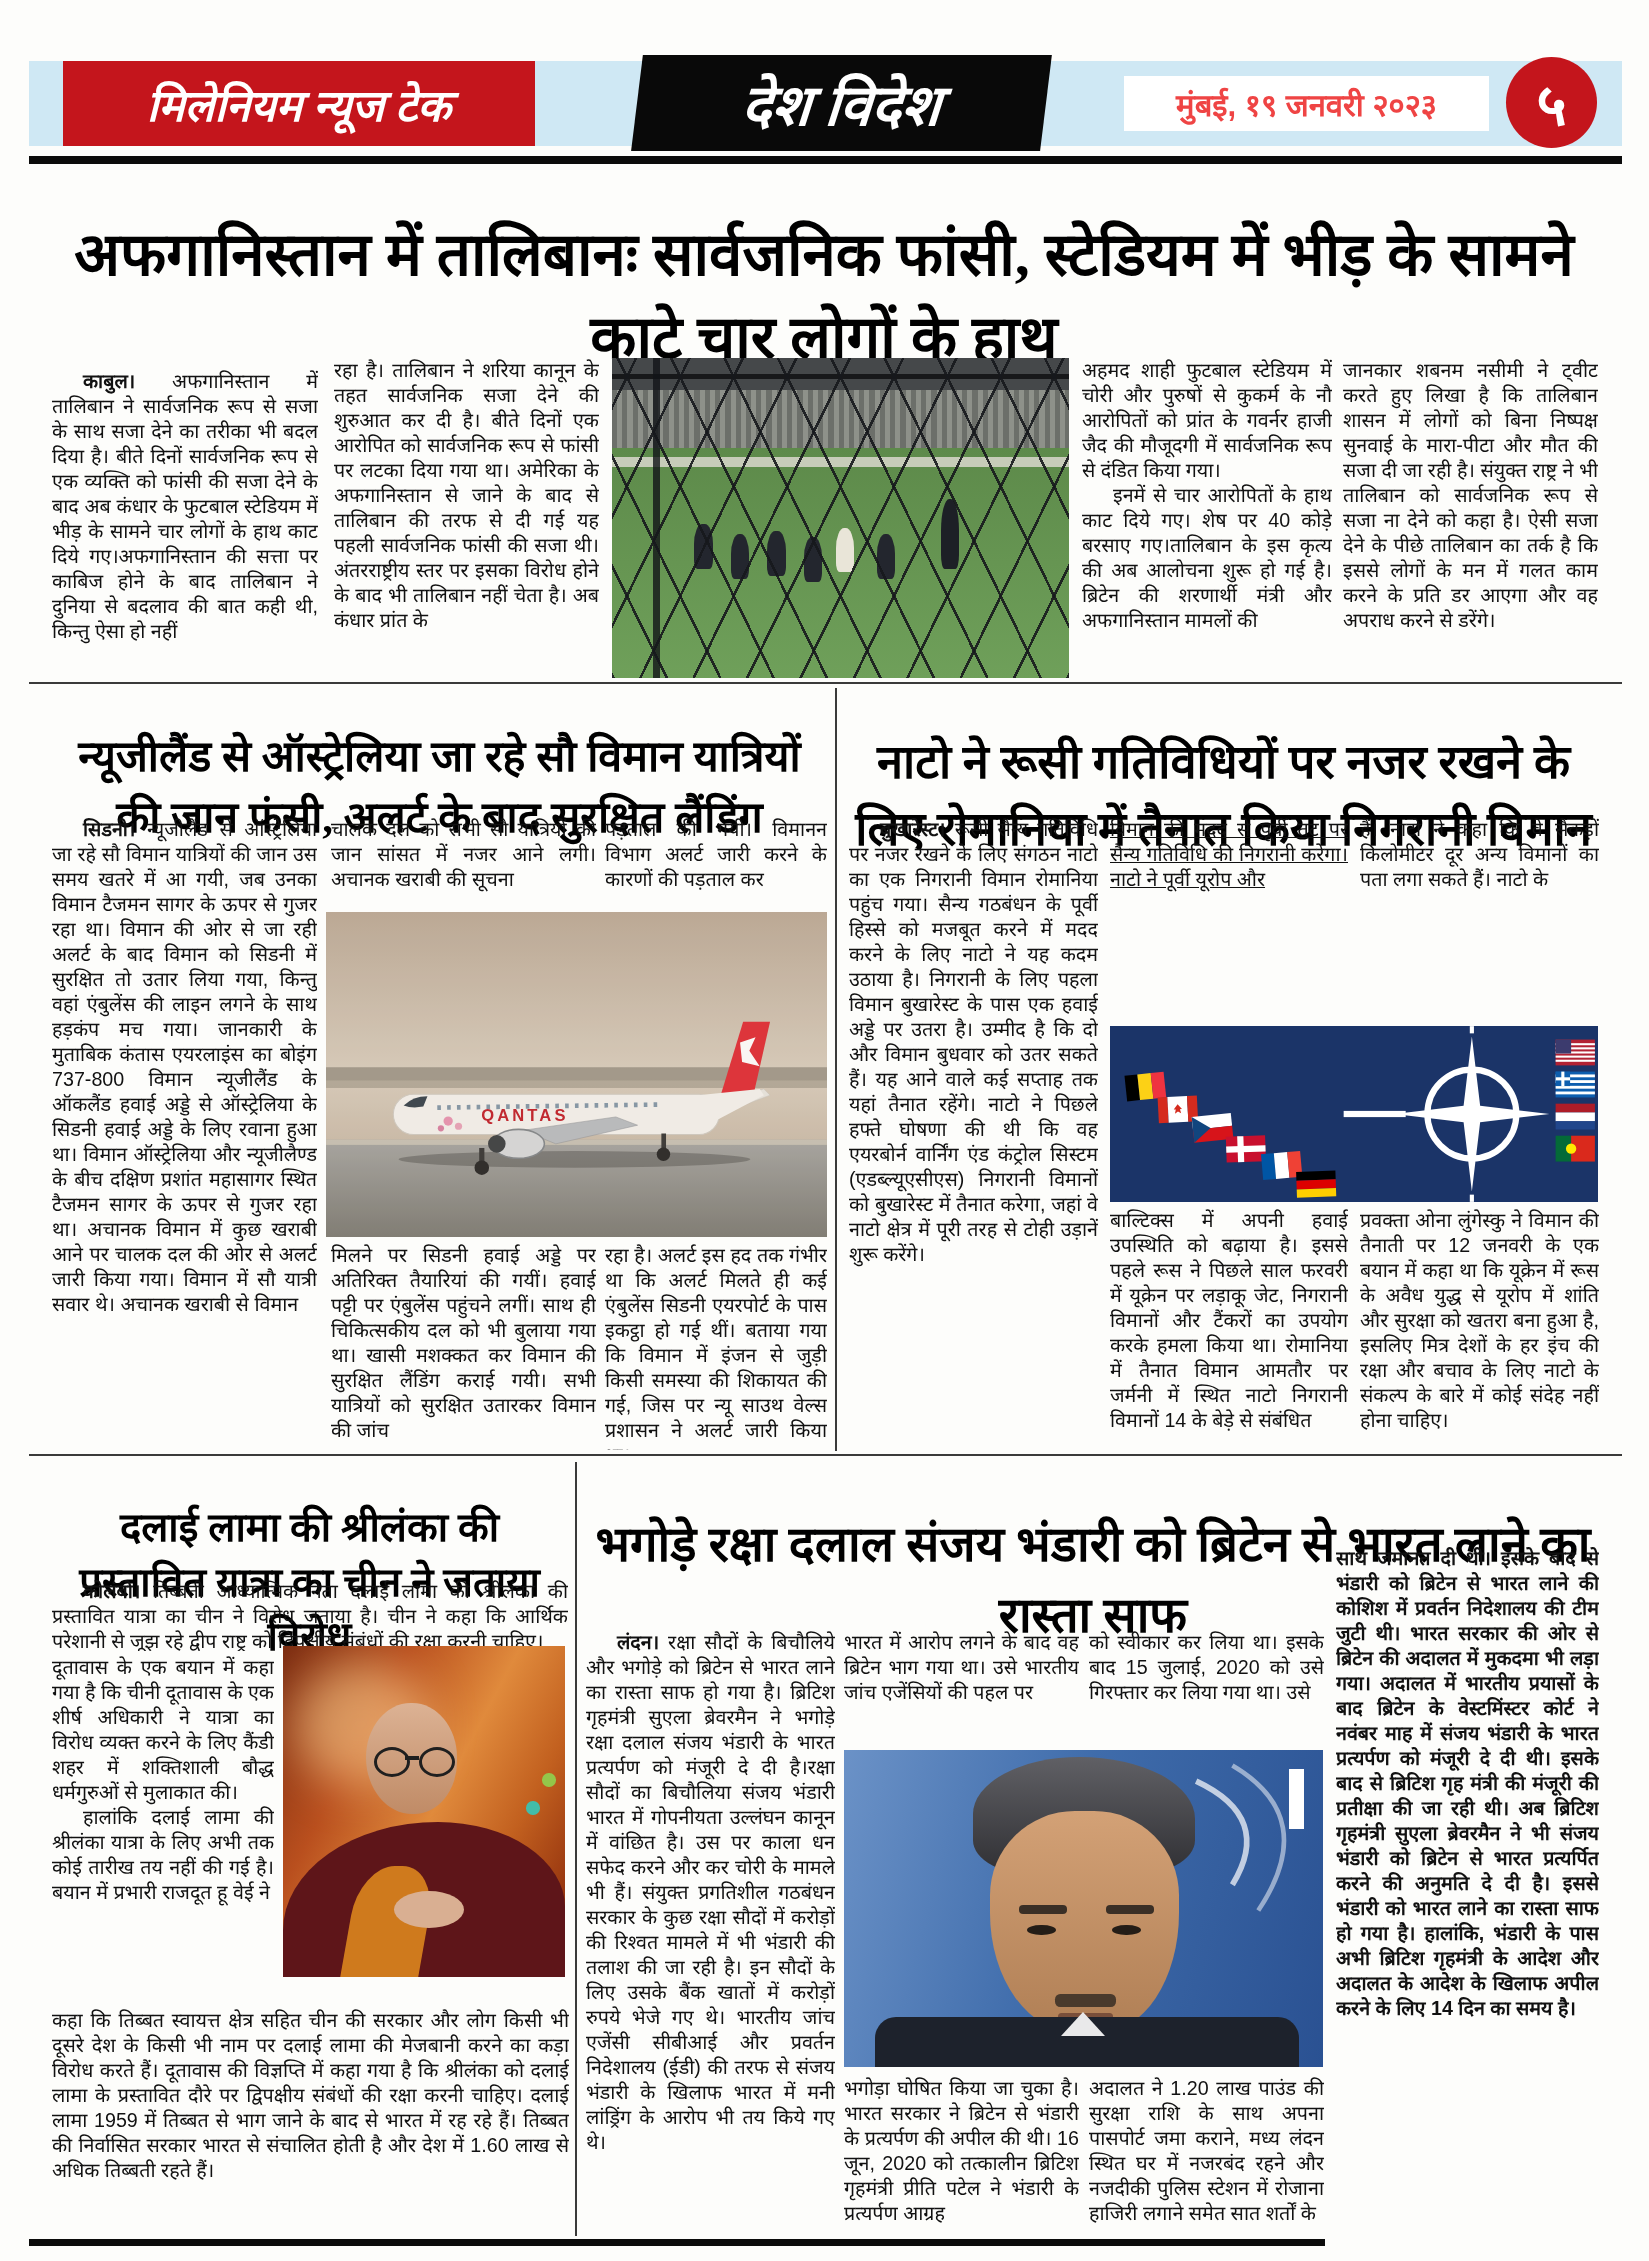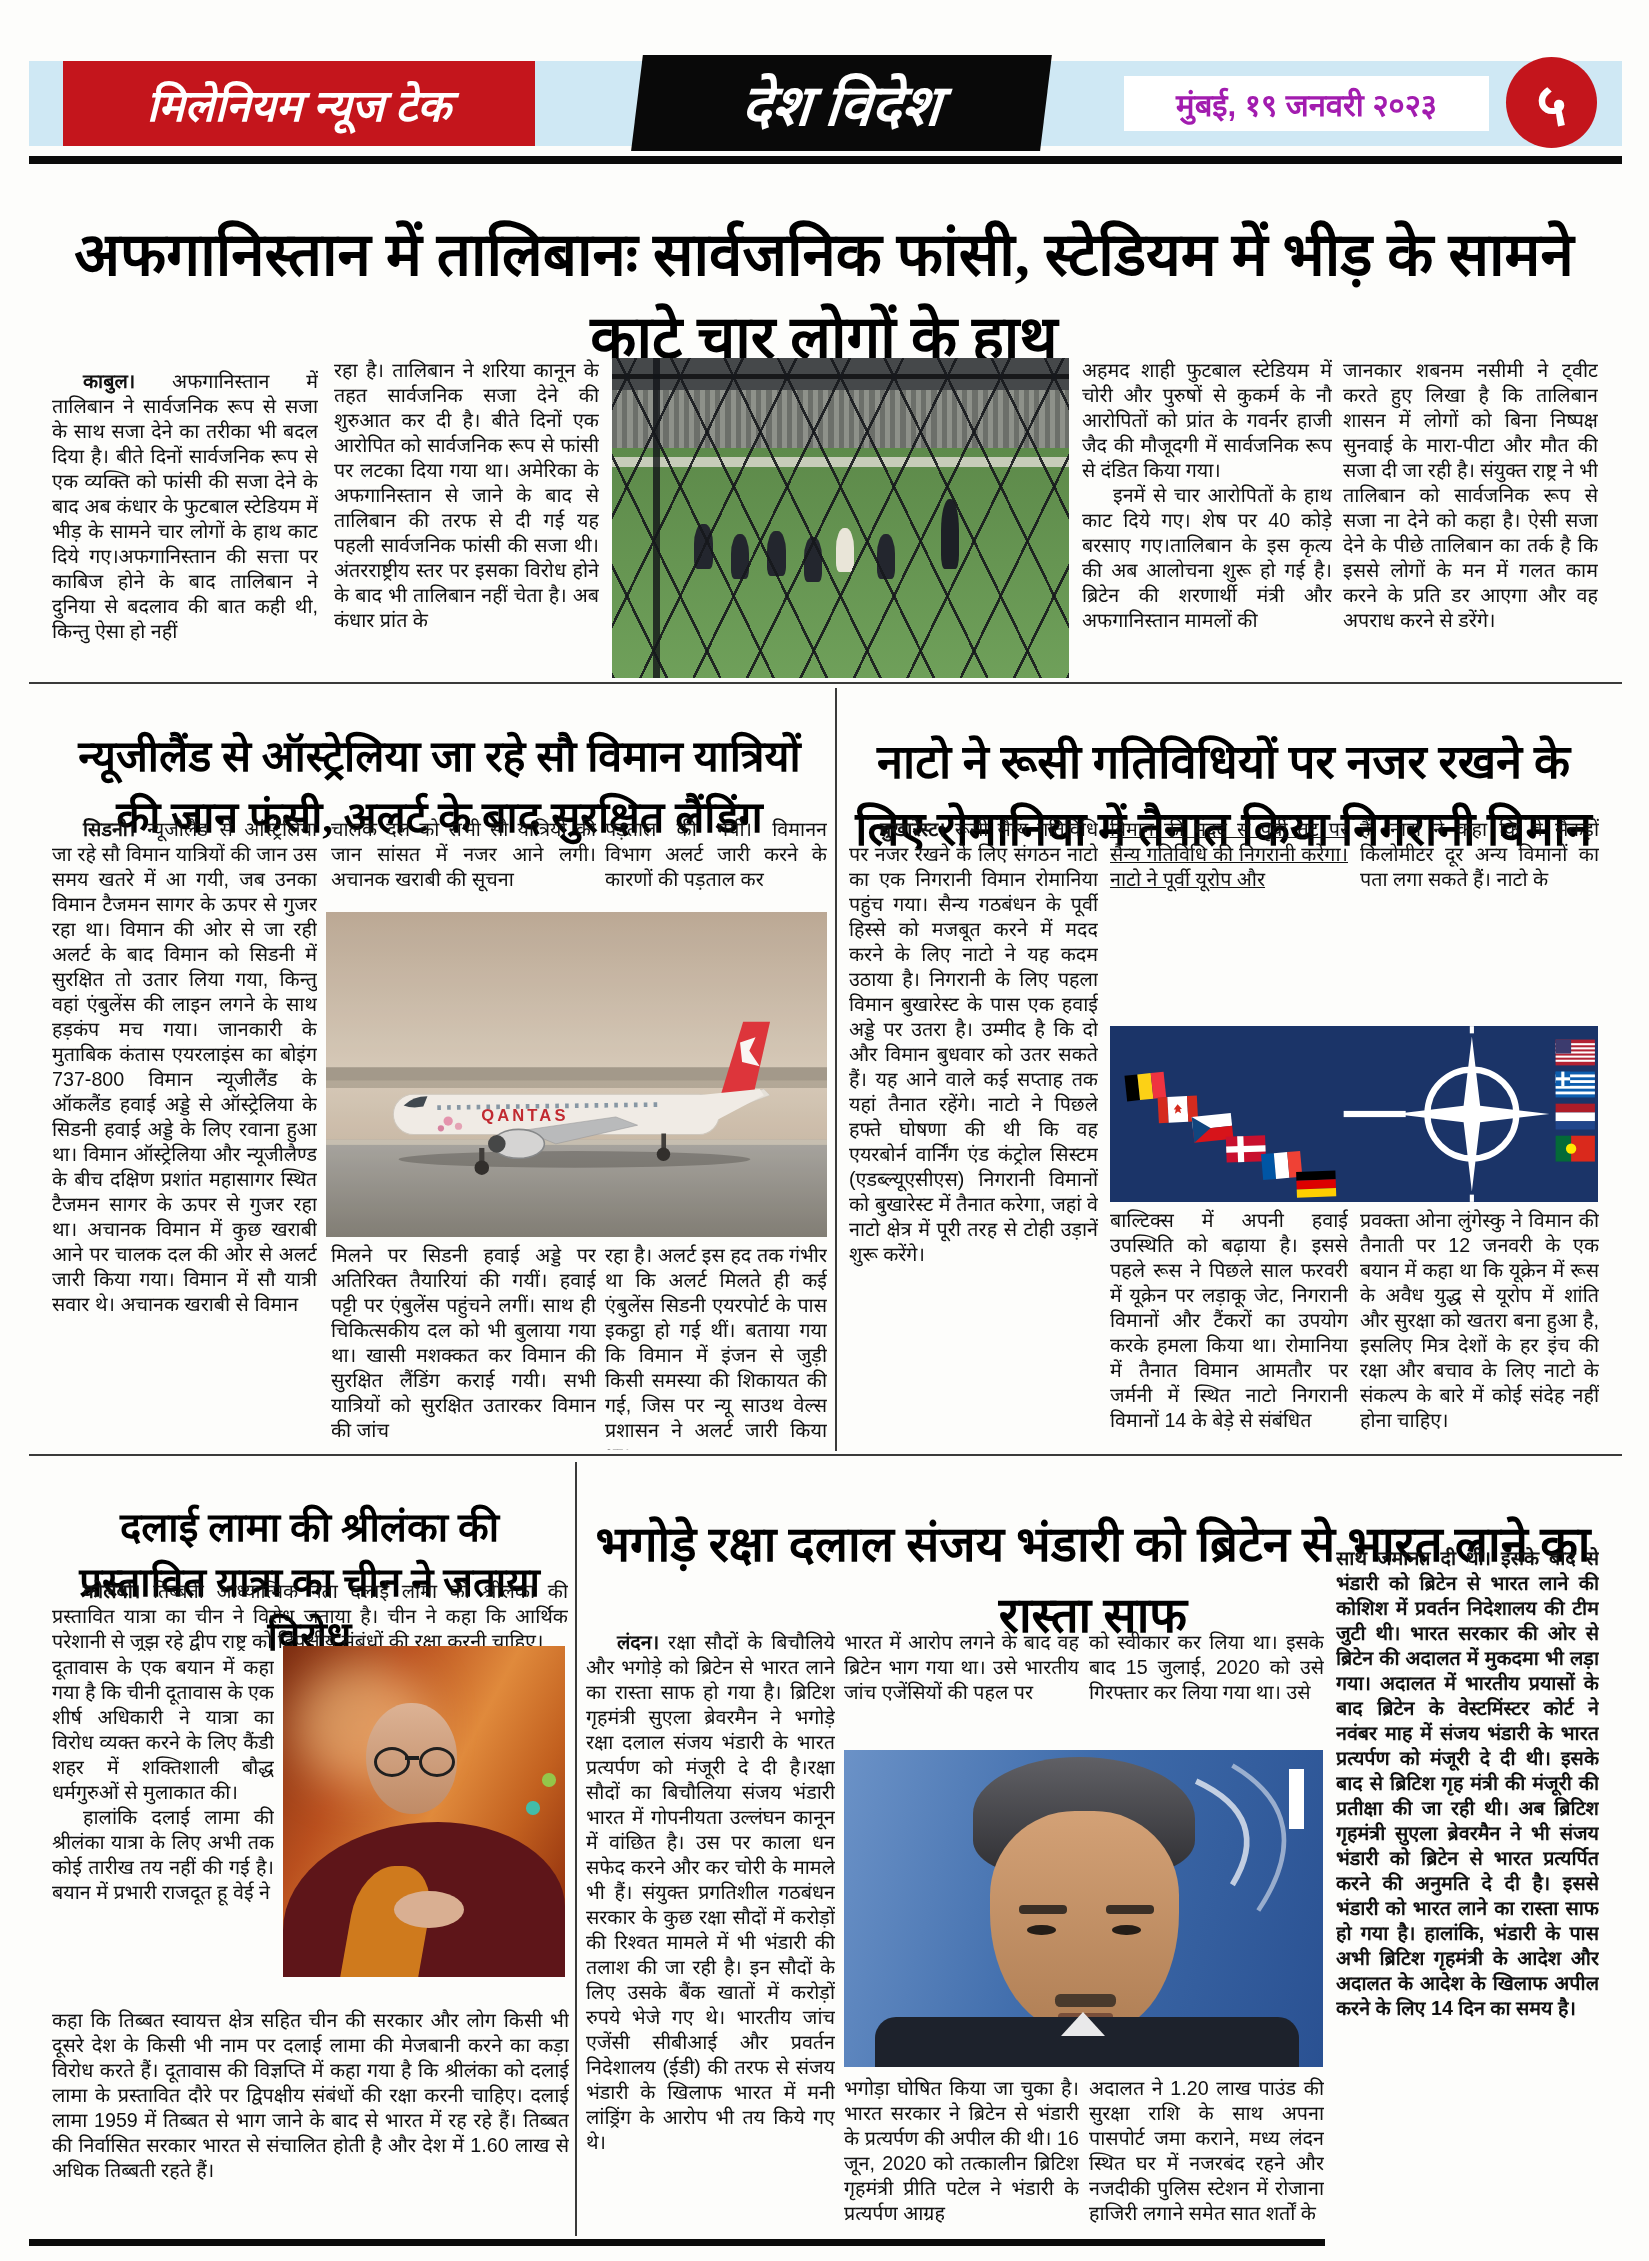--- a/index.html
+++ b/index.html
@@ -8,21 +8,21 @@
   .abs{position:absolute;}
   
   .mast-band{left:28.5px;top:61px;width:1593px;height:85px;background:#cfe8f4;}
   .brand-box{left:63px;top:61px;width:472px;height:85px;background:#c4151c;color:#fff;
              display:flex;align-items:center;justify-content:center;
              font:italic 700 44px "Liberation Serif", serif;}
   .section-box{left:637px;top:55px;width:409px;height:96px;background:#090909;
                transform:skewX(-7deg);display:flex;align-items:center;justify-content:center;}
   .section-box span{color:#fff;font:italic 700 57px "Liberation Serif", serif;transform:skewX(3deg);}
   .date-box{left:1124px;top:76px;width:365px;height:55px;background:#fff;display:flex;
-            align-items:center;justify-content:center;font:700 31px "Liberation Sans", sans-serif;color:#a21caf;}
+            align-items:center;justify-content:center;font:700 31px "Liberation Sans", sans-serif;color:#ef4444;}
   .page-circle{left:1506px;top:57px;width:91px;height:91px;border-radius:50%;background:#c4151c;
                color:#fff;display:flex;align-items:center;justify-content:center;
                font:700 58px "Liberation Serif", serif;}
   .rule-top{left:28.5px;top:156px;width:1593px;height:7.8px;background:#0b0b0b;}
   .rule-bottom{left:28.5px;top:2239px;width:1296px;height:7.2px;background:#0b0b0b;}
   .hrule1{left:28.5px;top:682px;width:1593px;height:1.6px;background:#3a3a3a;}
   .hrule2{left:28.5px;top:1454px;width:1593px;height:1.6px;background:#3a3a3a;}
   .vrule2{left:835px;top:688px;width:1.6px;height:763px;background:#3a3a3a;}
   .vrule3{left:575px;top:1462px;width:1.6px;height:774px;background:#3a3a3a;}
   

